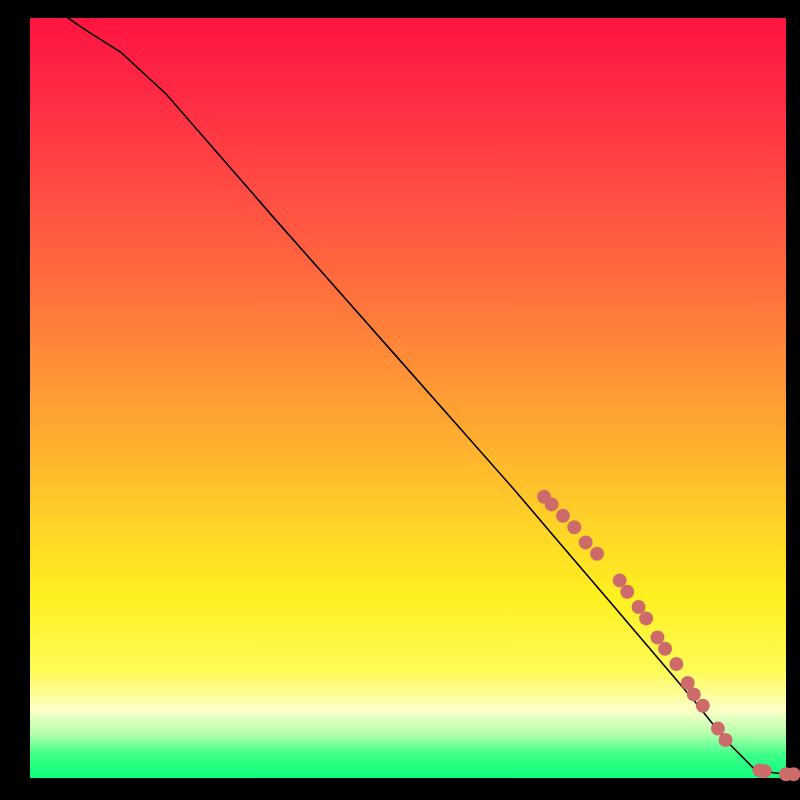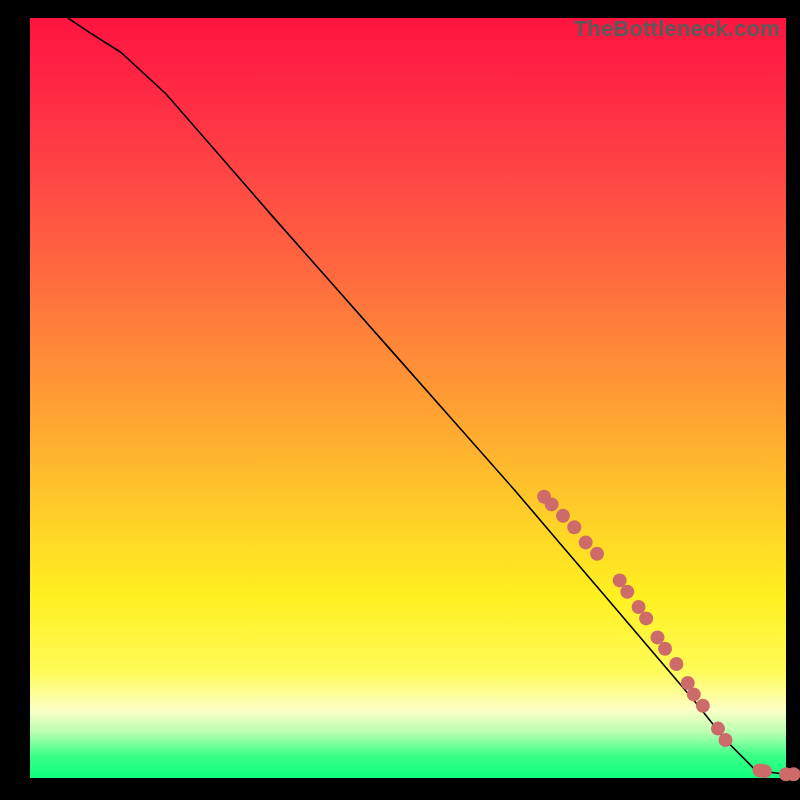--- a/index.html
+++ b/index.html
@@ -58,21 +58,20 @@
     width: 756px;
     height: 760px;
     overflow: visible;
   }
 </style>
 </head>
 <body>
 
 <div class="frame">
   <div class="plot">
-    <div class="watermark">TheBottleneck.com</div>
     <svg class="overlay" viewBox="0 0 756 760" preserveAspectRatio="none">
       <path id="curve-path" fill="none" stroke-width="1.6" d="M37.80 0.00 L60.48 15.20 L90.72 34.20 L136.08 76.00 L189.00 136.80 L241.92 197.60 L302.40 266.00 L362.88 334.40 L423.36 402.80 L483.84 471.20 L529.20 524.40 L574.56 577.60 L619.92 630.80 L665.28 684.00 L695.52 722.00 L725.76 752.40 L756.00 756.20" stroke="#000000"></path>
       <g id="marker-layer">
           <circle cx="514.08" cy="478.80" r="7" fill="#cd6b6b" stroke="#9e4f4f" stroke-width="0"></circle>
           <circle cx="521.64" cy="486.40" r="7" fill="#cd6b6b" stroke="#9e4f4f" stroke-width="0"></circle>
           <circle cx="532.98" cy="497.80" r="7" fill="#cd6b6b" stroke="#9e4f4f" stroke-width="0"></circle>
           <circle cx="544.32" cy="509.20" r="7" fill="#cd6b6b" stroke="#9e4f4f" stroke-width="0"></circle>
           <circle cx="555.66" cy="524.40" r="7" fill="#cd6b6b" stroke="#9e4f4f" stroke-width="0"></circle>
           <circle cx="567.00" cy="535.80" r="7" fill="#cd6b6b" stroke="#9e4f4f" stroke-width="0"></circle>
           <circle cx="589.68" cy="562.40" r="7" fill="#cd6b6b" stroke="#9e4f4f" stroke-width="0"></circle>

